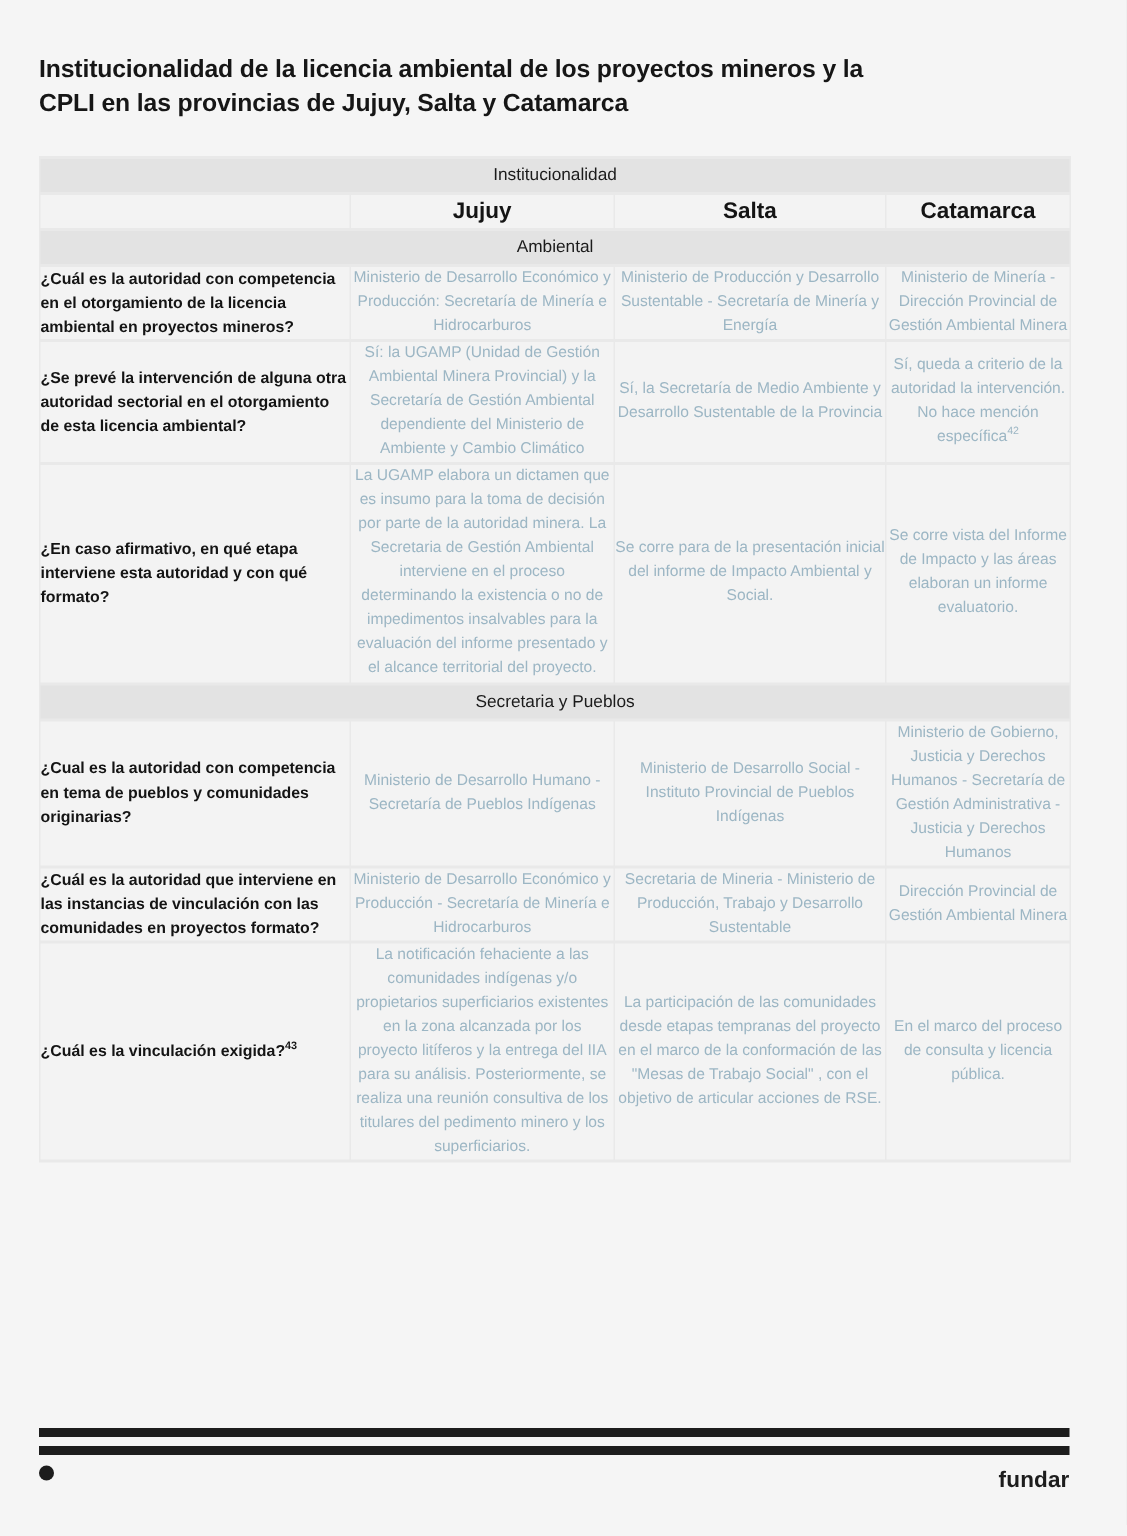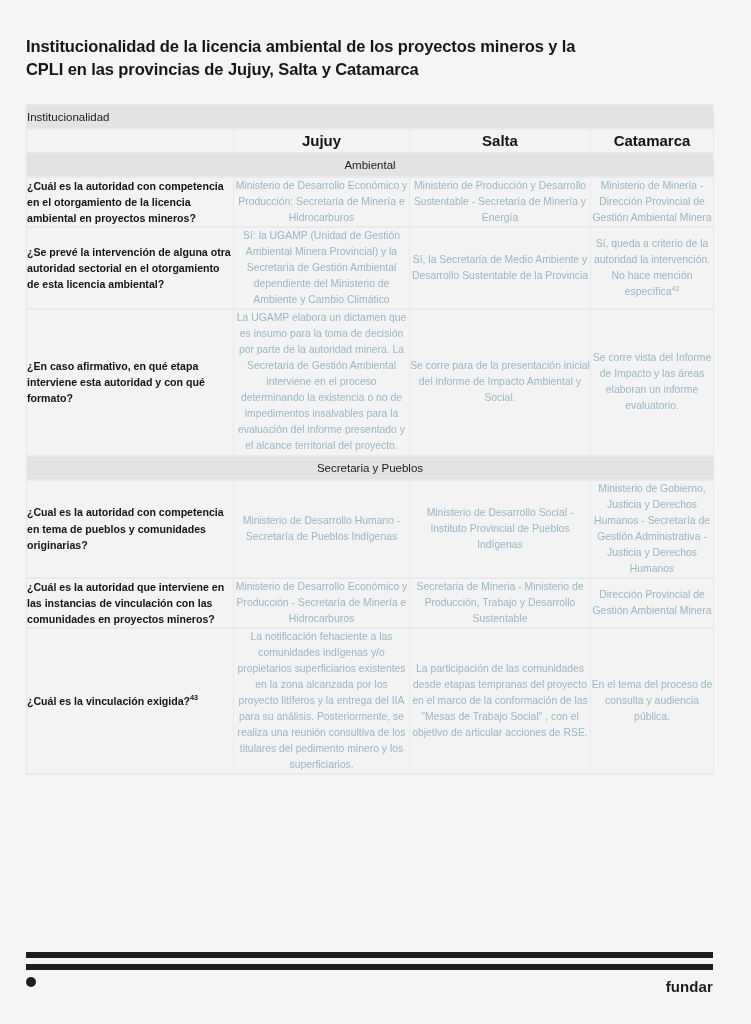--- a/index.html
+++ b/index.html
@@ -60,21 +60,21 @@
 
   
   col.c-q    { width: 206px; }
   col.c-ju   { width: 175px; }
   col.c-sa   { width: 180px; }
   col.c-ca   { width: 122px; }
 
   
   .band-top {
     background: #e3e3e3;
-    text-align: left;
+    text-align: center;
     font-size: 11.5px;
     font-weight: normal;
     color: #1b1b1b;
     height: 22px;
     line-height: 22px;
   }
 
   
   .hdr-blank {
     background: #f3f3f3;
@@ -227,31 +227,31 @@
         </tr>
 
         <tr>
           <td class="cell-q">¿Cual es la autoridad con competencia en tema de pueblos y comunidades originarias?</td>
           <td class="cell-a">Ministerio de Desarrollo Humano - Secretaría de Pueblos Indígenas</td>
           <td class="cell-a">Ministerio de Desarrollo Social - Instituto Provincial de Pueblos Indígenas</td>
           <td class="cell-a">Ministerio de Gobierno, Justicia y Derechos Humanos - Secretaría de Gestión Administrativa - Justicia y Derechos Humanos</td>
         </tr>
 
         <tr>
-          <td class="cell-q">¿Cuál es la autoridad que interviene en las instancias de vinculación con las comunidades en proyectos mineros?</td>
+          <td class="cell-q">¿Cuál es la autoridad que interviene en las instancias de vinculación con las comunidades en proyectos formato?</td>
           <td class="cell-a">Ministerio de Desarrollo Económico y Producción - Secretaría de Minería e Hidrocarburos</td>
           <td class="cell-a">Secretaria de Mineria - Ministerio de Producción, Trabajo y Desarrollo Sustentable</td>
           <td class="cell-a">Dirección Provincial de Gestión Ambiental Minera</td>
         </tr>
 
         <tr>
           <td class="cell-q"><span>¿Cuál es la vinculación exigida?</span><sup>43</sup></td>
           <td class="cell-a">La notificación fehaciente a las comunidades indígenas y/o propietarios superficiarios existentes en la zona alcanzada por los proyecto litíferos y la entrega del IIA para su análisis. Posteriormente, se realiza una reunión consultiva de los titulares del pedimento minero y los superficiarios.</td>
           <td class="cell-a">La participación de las comunidades desde etapas tempranas del proyecto en el marco de la conformación de las "Mesas de Trabajo Social" , con el objetivo de articular acciones de RSE.</td>
-          <td class="cell-a">En el tema del proceso de consulta y audiencia pública.</td>
+          <td class="cell-a">En el marco del proceso de consulta y licencia pública.</td>
         </tr>
 
       </tbody>
     </table>
   </div>
 
   <div class="footer">
     <div class="rule-bar top"></div>
     <div class="rule-bar bottom"></div>
     <div class="footer-dot"></div>

